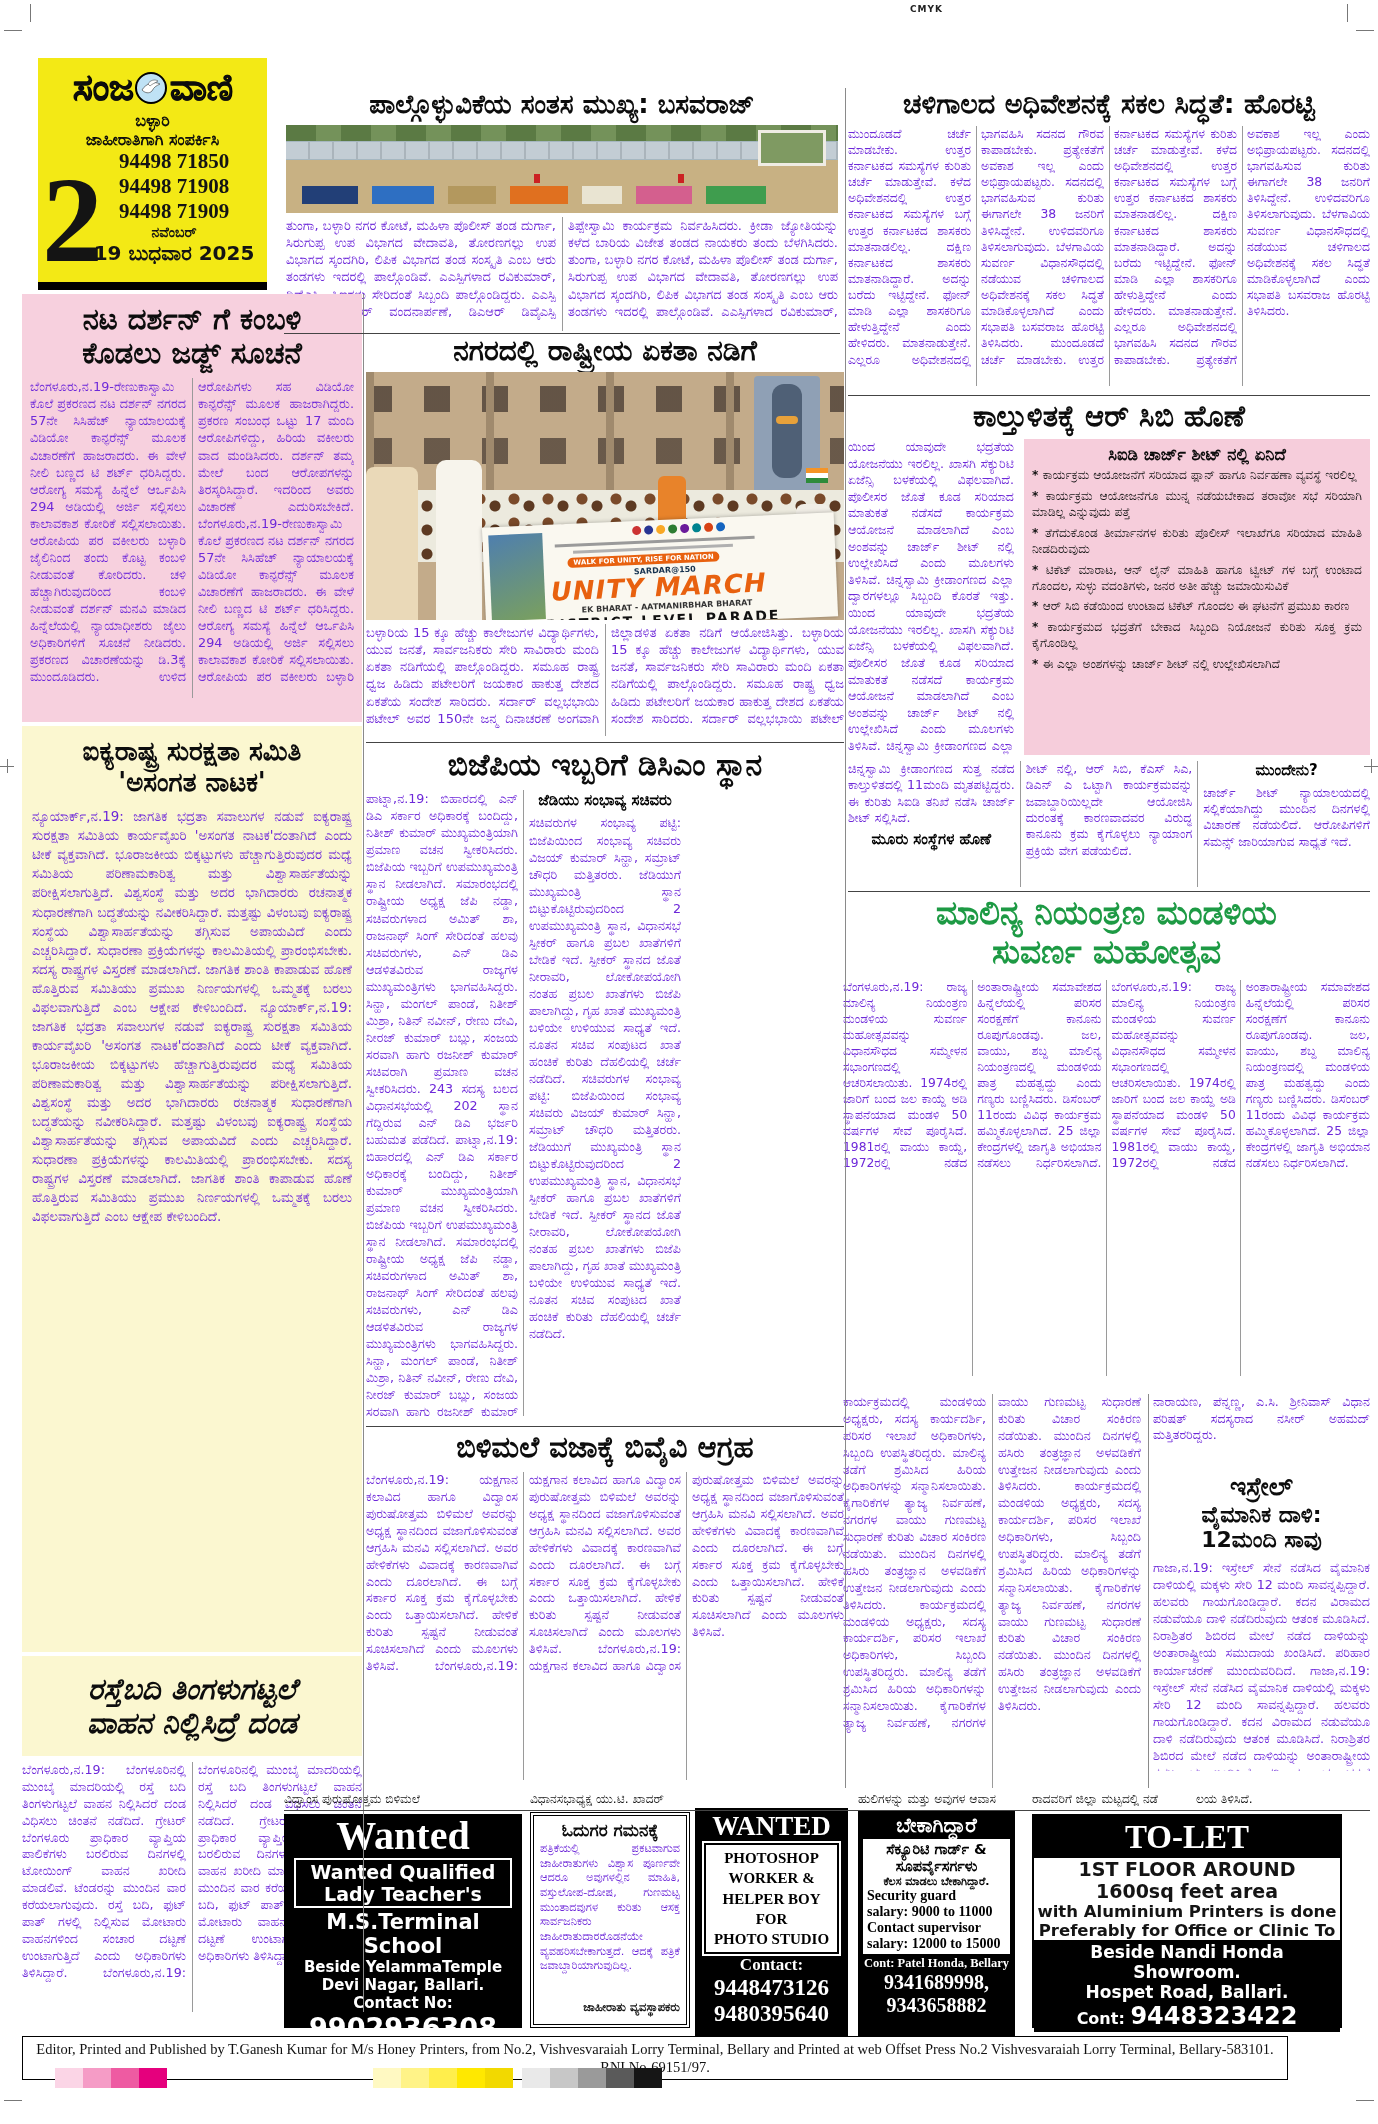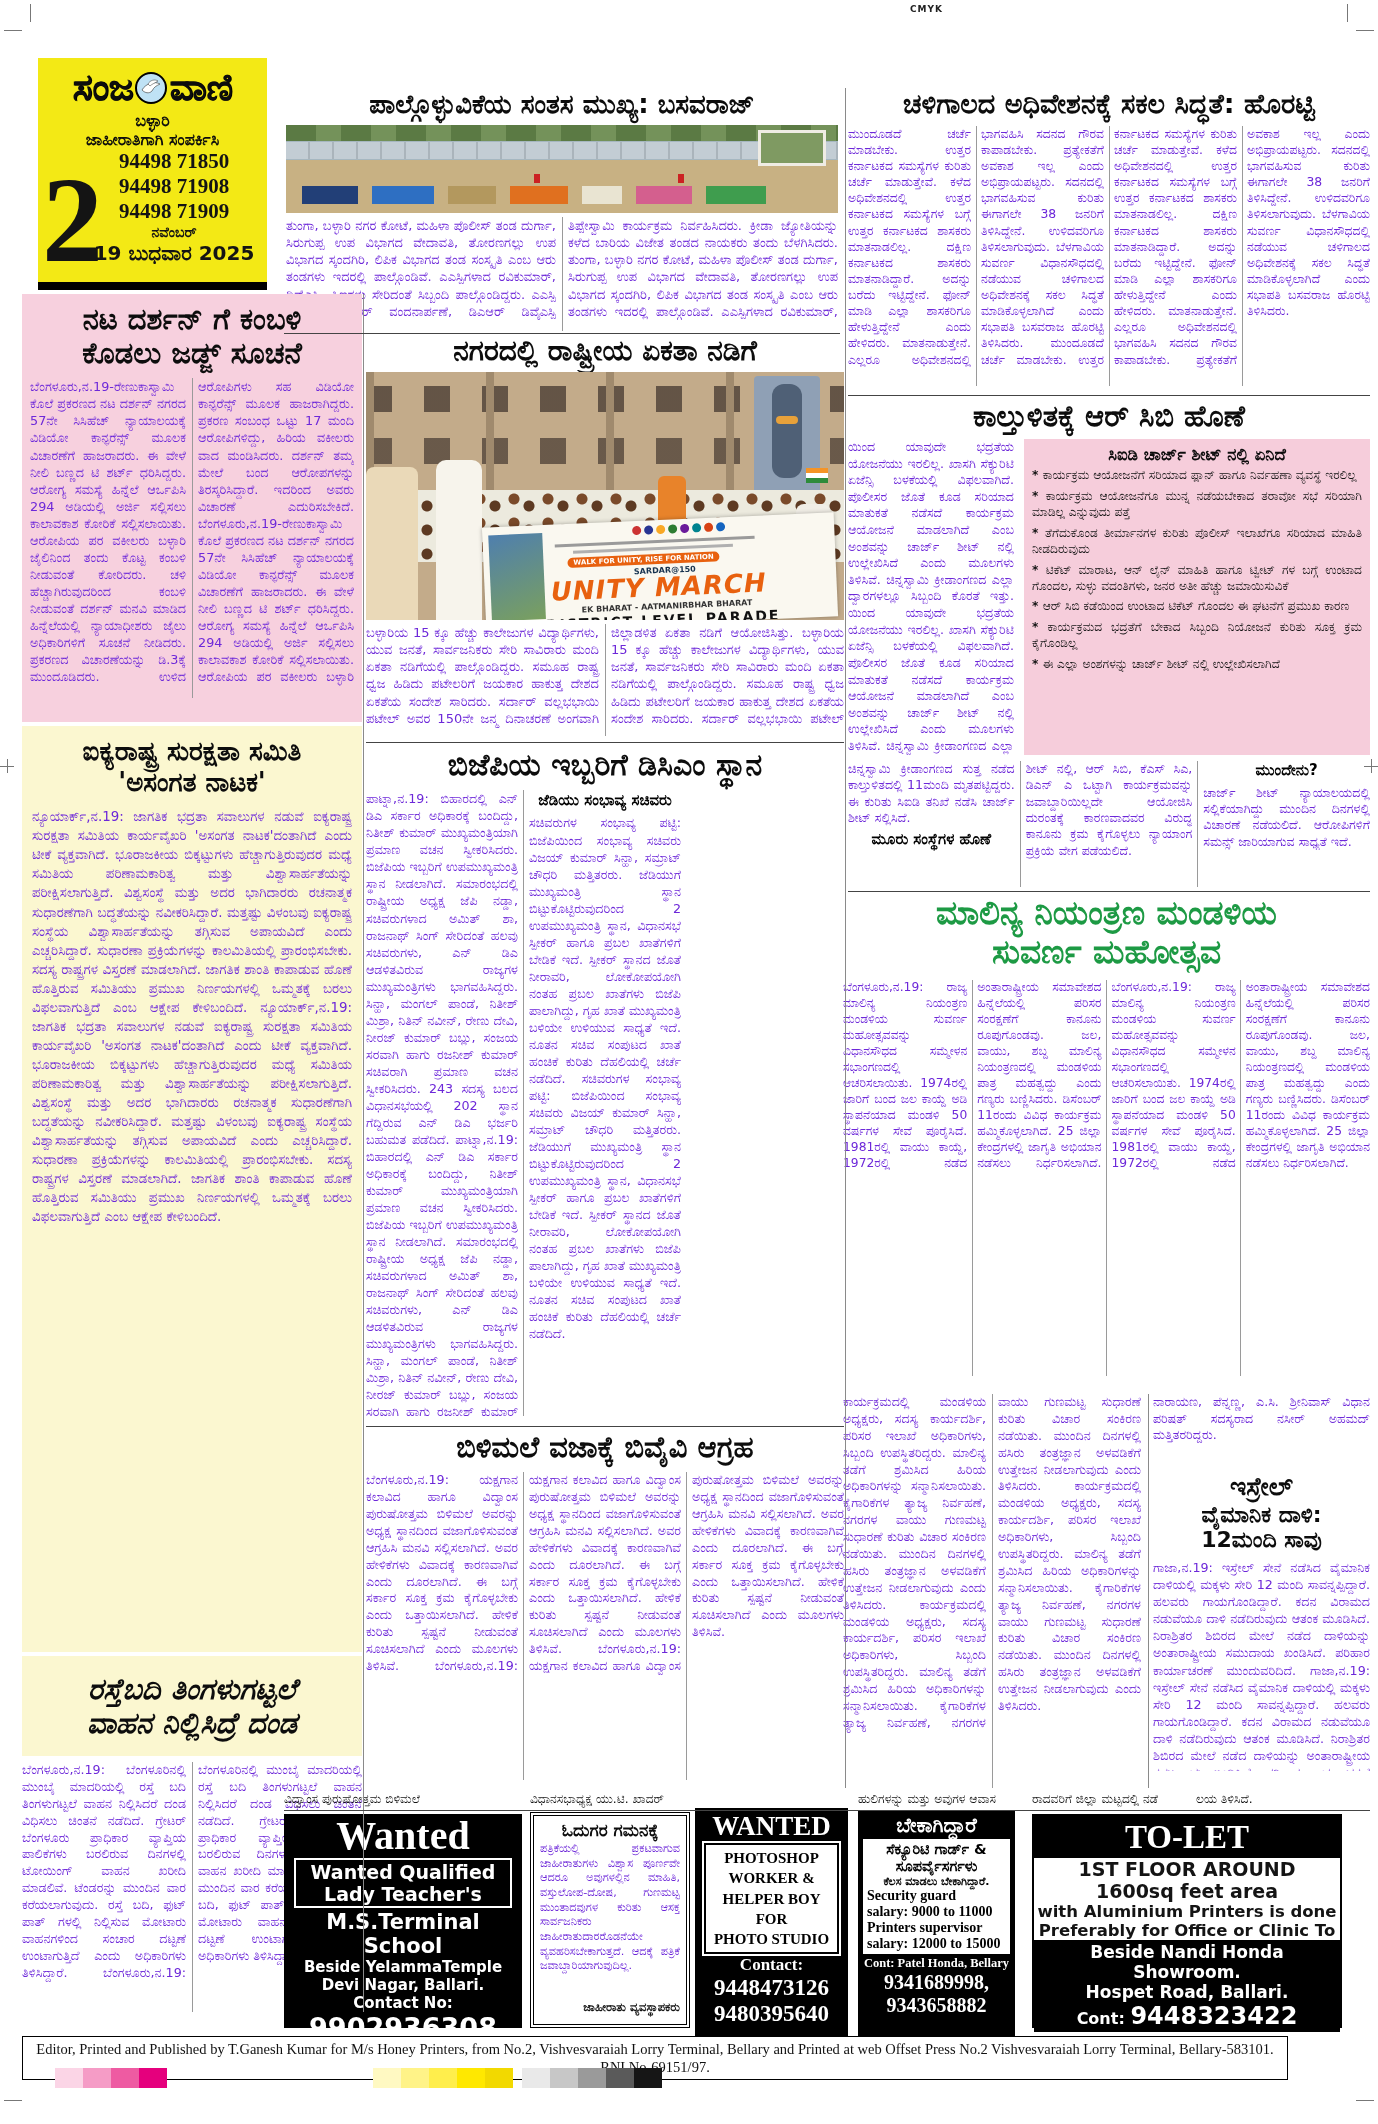--- a/index.html
+++ b/index.html
@@ -266,21 +266,21 @@
   </div>
 
   <div class="abs ad-black" style="left:858px;top:1810px;width:157px;height:226px;padding:3px;box-sizing:border-box;">
     <div style="font-size:20px;font-weight:bold;">ಬೇಕಾಗಿದ್ದಾರೆ</div>
     <div class="ad-white-in" style="margin:2px;padding:2px 1px;">
       <div style="font-size:14.5px;font-weight:bold;">ಸೆಕ್ಯೂರಿಟಿ ಗಾರ್ಡ್ &amp;</div>
       <div style="font-size:14.5px;font-weight:bold;">ಸೂಪರ್ವೈಸರ್ಗಳು</div>
       <div style="font-size:11px;font-weight:bold;">ಕೆಲಸ ಮಾಡಲು ಬೇಕಾಗಿದ್ದಾರೆ.</div>
       <div class="serif" style="font-size:14px;font-weight:bold;text-align:left;padding-left:3px;">Security guard</div>
       <div class="serif" style="font-size:14px;font-weight:bold;text-align:left;padding-left:3px;">salary: 9000 to 11000</div>
-      <div class="serif" style="font-size:14px;font-weight:bold;text-align:left;padding-left:3px;">Printers supervisor</div>
+      <div class="serif" style="font-size:14px;font-weight:bold;text-align:left;padding-left:3px;">Contact supervisor</div>
       <div class="serif" style="font-size:14px;font-weight:bold;text-align:left;padding-left:3px;">salary: 12000 to 15000</div>
     </div>
     <div class="serif" style="font-size:12.5px;font-weight:bold;">Cont: Patel Honda, Bellary</div>
     <div class="serif" style="font-size:20px;font-weight:bold;">9341689998,</div>
     <div class="serif" style="font-size:20px;font-weight:bold;">9343658882</div>
   </div>
 
   <div class="abs" style="left:1032px;top:1814px;width:310px;height:214px;border:2px solid #000;box-sizing:border-box;background:#fff;text-align:center;">
     <div class="ad-black serif" style="font-size:33px;font-weight:bold;height:42px;line-height:42px;">TO-LET</div>
     <div style="font-size:19px;font-weight:bold;">1ST FLOOR  AROUND</div>

